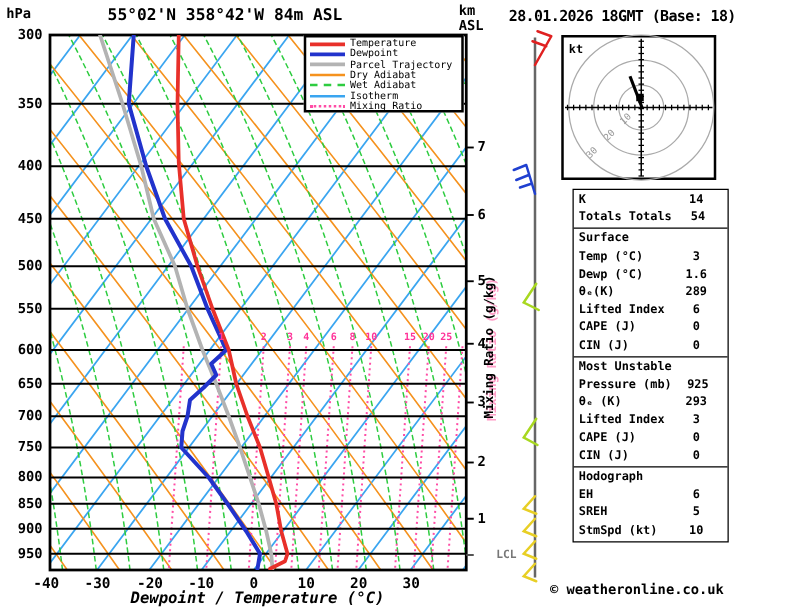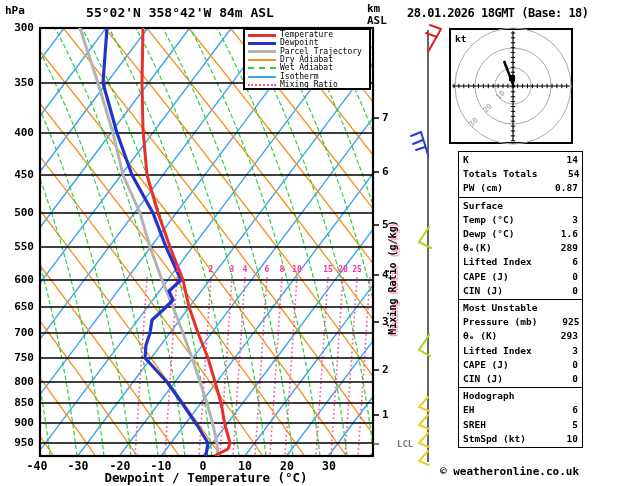--- a/index.html
+++ b/index.html
@@ -8,37 +8,37 @@
   .abs{position:absolute;}
   .b{font-weight:bold;}
   #title{left:50px;top:5px;width:260px;font-size:13px;text-align:center;white-space:nowrap;}
   #hpa{left:5px;top:4px;font-size:11px;}
   #kmasl{left:367px;top:3px;font-size:11px;line-height:12px;}
   #date{left:407px;top:6px;width:222px;font-size:12px;white-space:nowrap;letter-spacing:-0.5px;}
   .plabel{position:absolute;width:30px;text-align:right;font-size:11px;font-weight:bold;line-height:11px;}
   .tlabel{position:absolute;width:34px;text-align:center;font-size:11.5px;font-weight:bold;}
   .klabel{position:absolute;font-size:11px;font-weight:bold;line-height:11px;}
   .mlabel{position:absolute;font-size:8px;font-weight:bold;color:#ff3399;transform:translateX(-50%);}
-  #xlabel{left:90px;top:470px;width:232px;text-align:center;font-size:12.5px;white-space:nowrap;}
+  #xlabel{left:90px;top:470px;width:232px;text-align:center;font-size:12.5px;white-space:nowrap;font-style:italic;}
   #mixlabel{left:313px;top:271px;width:160px;height:13px;font-size:10px;font-weight:bold;
             transform:rotate(-90deg);transform-origin:center;text-align:center;white-space:nowrap;
             text-shadow:-2px 2px 0 #ff9ec7;}
   #lcl{left:397px;top:439px;font-size:9px;font-weight:bold;color:#777;}
   #legend{left:243px;top:28px;width:128px;height:62px;background:#fff;border:2px solid #000;
           box-sizing:border-box;padding:1px 0 0 3px;}
   .lrow{display:flex;align-items:center;height:8.3px;}
   .lswatch{width:28px;margin-right:4px;flex:0 0 auto;}
   .ltext{font-size:8px;line-height:8px;white-space:nowrap;}
   #databox{left:458px;top:151px;width:125px;background:#fff;border:1.5px solid #000;box-sizing:border-box;}
   .tsection{border-top:1.5px solid #000;padding:1px 4px;}
   .tsection:first-child{border-top:none;}
   .thead{text-align:left;font-size:9.5px;font-weight:bold;line-height:14.2px;}
   .trow{display:flex;font-size:9.5px;font-weight:bold;line-height:14.2px;white-space:nowrap;}
   .trow .lbl{flex:1;}
-  .trow .val{flex:0 0 42px;text-align:right;}
+  .trow .val{flex:0 0 42px;text-align:center;}
   #footer{left:440px;top:465px;width:170px;text-align:left;font-size:11px;white-space:nowrap;}
   svg text{font-family:"DejaVu Sans Mono","Liberation Mono",monospace;}
 </style>
 </head>
 <body>
 
 <div id="app">
 
   <svg id="chart-svg" class="abs" width="629" height="486" viewBox="0 0 629 486" style="left:0;top:0;">
       <defs>
@@ -303,24 +303,20 @@
   <div id="databox" class="abs">
       <div class="tsection">
         <div class="trow">
           <div class="lbl">K</div>
           <div class="val">14</div>
         </div>
         <div class="trow">
           <div class="lbl">Totals Totals</div>
           <div class="val">54</div>
         </div>
-        <div class="trow">
-          <div class="lbl">PW (cm)</div>
-          <div class="val">0.87</div>
-        </div>
       </div>
       <div class="tsection">
         <div class="thead">Surface</div>
         <div class="trow">
           <div class="lbl">Temp (°C)</div>
           <div class="val">3</div>
         </div>
         <div class="trow">
           <div class="lbl">Dewp (°C)</div>
           <div class="val">1.6</div>

